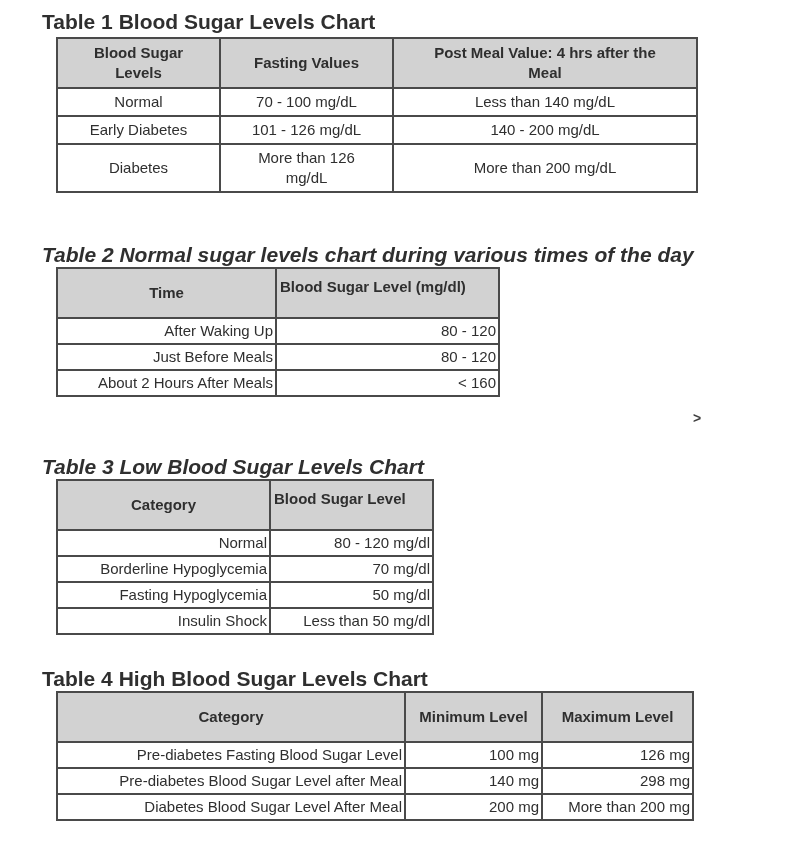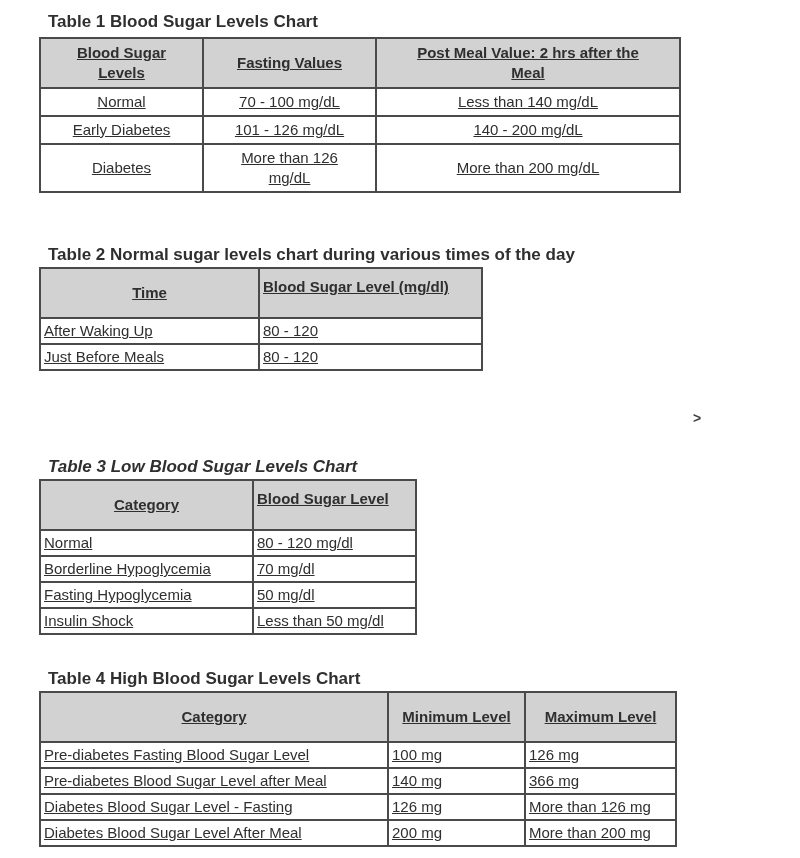--- a/index.html
+++ b/index.html
@@ -11,33 +11,32 @@
   body{
     width:800px;height:858px;
     background:#ffffff;
     font-family:"Liberation Sans", sans-serif;
     position:relative;
     overflow:hidden;
     color:var(--text);
   }
   .tbl-title{
     position:absolute;
-    left:48px;
-    font-size:17px;
+    left:42px;
+    font-size:21px;
     font-weight:bold;
     line-height:18px;
     color:var(--text);
     white-space:nowrap;
   }
   table{
     position:absolute;
-    left:39px;
+    left:56px;
     border-collapse:collapse;
     table-layout:fixed;
-    text-decoration:underline;
   }
   th,td{
     border:2px solid var(--border);
     font-size:15px;
     line-height:20px;
     color:var(--text);
     vertical-align:middle;
     overflow:hidden;
   }
   th{
@@ -45,26 +44,26 @@
     font-weight:bold;
     text-align:center;
     padding:14px 4px;
   }
   td{padding:3px 4px;}
   
   #t1 td{text-align:center;}
   #t1 th.pad-wrap{padding:2px 26px;}
   #t1 td.pad-wrap{padding:3px 28px;}
   
-  .left-data td{text-align:left;padding:2px 2px 2px 3px;}
+  .left-data td{text-align:right;padding:2px 2px 2px 3px;}
   th.th-left{text-align:left;padding:2px 2px 14px 3px;margin-left:8px;}
   
   #t1-title{top:13px;}
   #t1{top:37px;width:640px;}
-  #t2-title{top:246px;}
+  #t2-title{top:246px;font-style:italic;}
   #t2{top:267px;width:442px;}
   #t3-title{top:458px;font-style:italic;}
   #t3{top:479px;width:376px;}
   #t4-title{top:670px;}
   #t4{top:691px;width:636px;}
   #chevron{
     position:absolute;
     left:693px;top:410px;
     font-size:14px;
     line-height:16px;
@@ -80,21 +79,21 @@
 <table id="t1">
   <colgroup>
       <col style="width:163px">
       <col style="width:173px">
       <col style="width:304px">
     </colgroup>
   <thead>
     <tr>
       <th class="pad-wrap">Blood Sugar Levels</th>
       <th>Fasting Values</th>
-      <th class="pad-wrap">Post Meal Value: 2 hrs after the Meal</th>
+      <th class="pad-wrap">Post Meal Value: 4 hrs after the Meal</th>
     </tr>
   </thead>
   <tbody>
     <tr>
       <td>Normal</td>
       <td>70 - 100 mg/dL</td>
       <td>Less than 140 mg/dL</td>
     </tr>
     <tr>
       <td>Early Diabetes</td>
@@ -123,20 +122,24 @@
   </thead>
   <tbody>
     <tr>
       <td>After Waking Up</td>
       <td>80 - 120</td>
     </tr>
     <tr>
       <td>Just Before Meals</td>
       <td>80 - 120</td>
     </tr>
+    <tr>
+      <td>About 2 Hours After Meals</td>
+      <td>&lt; 160</td>
+    </tr>
   </tbody>
 </table>
 
 <div id="chevron">&gt;</div>
 
 <div class="tbl-title" id="t3-title">Table 3 Low Blood Sugar Levels Chart</div>
 <table id="t3" class="left-data">
   <colgroup>
       <col style="width:213px">
       <col style="width:163px">
@@ -183,26 +186,21 @@
   </thead>
   <tbody>
     <tr>
       <td>Pre-diabetes Fasting Blood Sugar Level</td>
       <td>100 mg</td>
       <td>126 mg</td>
     </tr>
     <tr>
       <td>Pre-diabetes Blood Sugar Level after Meal</td>
       <td>140 mg</td>
-      <td>366 mg</td>
-    </tr>
-    <tr>
-      <td>Diabetes Blood Sugar Level - Fasting</td>
-      <td>126 mg</td>
-      <td>More than 126 mg</td>
+      <td>298 mg</td>
     </tr>
     <tr>
       <td>Diabetes Blood Sugar Level After Meal</td>
       <td>200 mg</td>
       <td>More than 200 mg</td>
     </tr>
   </tbody>
 </table>
 
 </body></html>

